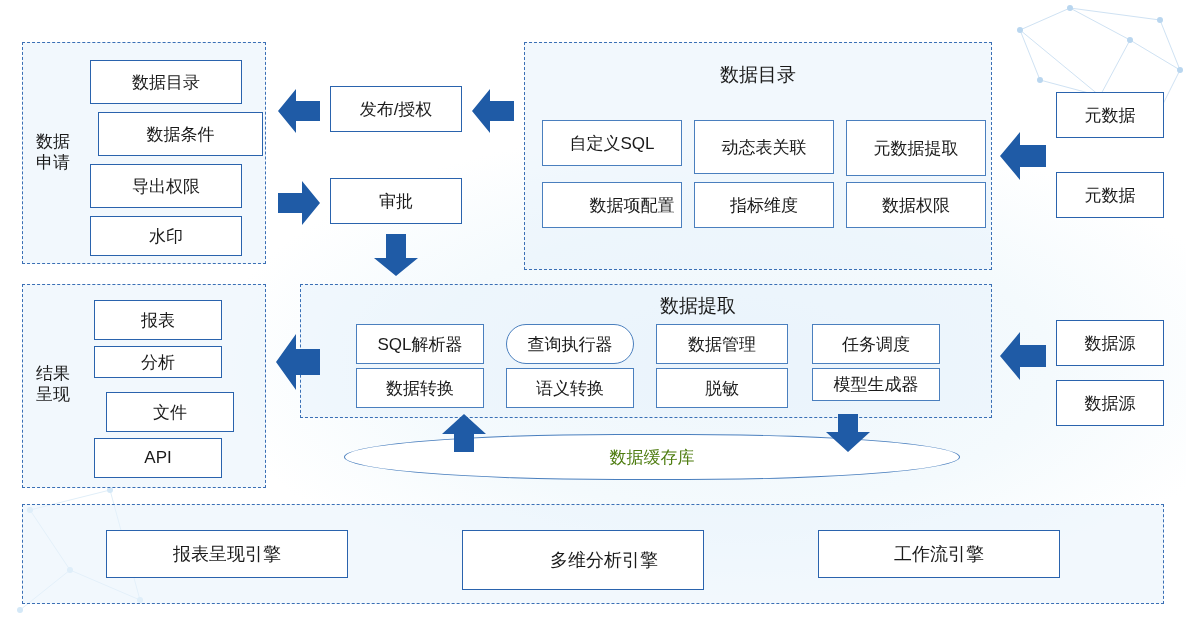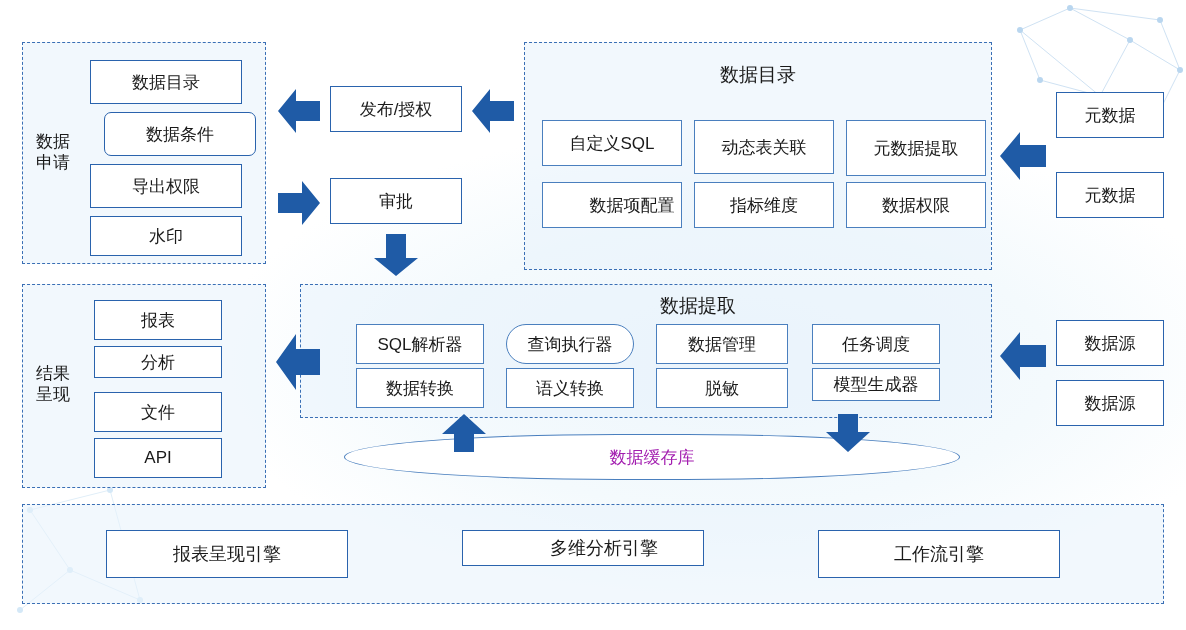--- a/index.html
+++ b/index.html
@@ -81,21 +81,21 @@
   .cyl {
     position: absolute;
     box-sizing: border-box;
     border: 1px solid #4a7fbe;
     background: #ffffff;
     border-radius: 50% / 26px;
     display: flex;
     align-items: center;
     justify-content: center;
     font-size: 17px;
-    color: #a21caf;
+    color: #4d7c0f;
   }
   .engine-box {
     position: absolute;
     box-sizing: border-box;
     background: #ffffff;
     border: 1px solid #2a63ad;
     display: flex;
     align-items: center;
     justify-content: center;
     font-size: 18px;
@@ -135,21 +135,21 @@
       <circle cx="70" cy="100" r="3"></circle>
       <circle cx="140" cy="130" r="3"></circle>
       <circle cx="110" cy="20" r="3"></circle>
       <circle cx="30" cy="40" r="3"></circle>
     </g>
   </svg>
 
   <div class="panel-fill" style="left:22px; top:42px; width:244px; height:222px;"></div>
   <div class="vert-label" style="left:30px; top:60px; width:46px; height:186px;">数据申请</div>
   <div class="node-box" style="left:90px; top:60px; width:152px; height:44px;">数据目录</div>
-  <div class="node-box" style="left:104px; top:112px; width:152px; height:44px;border-radius:7px;">数据条件</div>
+  <div class="node-box" style="left:98px; top:112px; width:165px; height:44px;">数据条件</div>
   <div class="node-box" style="left:90px; top:164px; width:152px; height:44px;">导出权限</div>
   <div class="node-box" style="left:90px; top:216px; width:152px; height:40px;">水印</div>
 
   <div class="node-box" style="left:330px; top:86px; width:132px; height:46px;">发布/授权</div>
   <div class="node-box" style="left:330px; top:178px; width:132px; height:46px;">审批</div>
 
   <svg class="arrow" style="left:278px; top:85px;" width="42" height="52" viewBox="0 0 42 52">
     <polygon points="0,26 18,4 18,16 42,16 42,36 18,36 18,48" fill="#1f5ba6"></polygon>
   </svg>
 
@@ -195,35 +195,35 @@
   <div class="inner-box" style="left:812px; top:324px; width:128px; height:40px;">任务调度</div>
   <div class="inner-box" style="left:356px; top:368px; width:128px; height:40px;">数据转换</div>
   <div class="inner-box" style="left:506px; top:368px; width:128px; height:40px;">语义转换</div>
   <div class="inner-box" style="left:656px; top:368px; width:132px; height:40px;">脱敏</div>
   <div class="inner-box" style="left:812px; top:368px; width:128px; height:33px;">模型生成器</div>
 
   <div class="panel-fill" style="left:22px; top:284px; width:244px; height:204px;"></div>
   <div class="vert-label" style="left:30px; top:300px; width:46px; height:170px;">结果呈现</div>
   <div class="node-box" style="left:94px; top:300px; width:128px; height:40px;">报表</div>
   <div class="node-box" style="left:94px; top:346px; width:128px; height:32px;">分析</div>
-  <div class="node-box" style="left:94px; top:392px; width:128px; height:40px;text-align:center;">文件</div>
+  <div class="node-box" style="left:106px; top:392px; width:128px; height:40px;text-align:center;">文件</div>
   <div class="node-box" style="left:94px; top:438px; width:128px; height:40px;">API</div>
 
   <svg class="arrow" style="left:276px; top:330px;" width="44" height="64" viewBox="0 0 44 64">
     <polygon points="0,32 20,4 20,19 44,19 44,45 20,45 20,60" fill="#1f5ba6"></polygon>
   </svg>
 
   <div class="cyl" style="left:344px; top:434px; width:616px; height:46px;">数据缓存库</div>
 
   <svg class="arrow" style="left:438px; top:414px;" width="52" height="38" viewBox="0 0 52 38">
     <polygon points="26,0 4,20 16,20 16,38 36,38 36,20 48,20" fill="#1f5ba6"></polygon>
   </svg>
 
   <svg class="arrow" style="left:822px; top:414px;" width="52" height="38" viewBox="0 0 52 38">
     <polygon points="26,38 4,18 16,18 16,0 36,0 36,18 48,18" fill="#1f5ba6"></polygon>
   </svg>
 
   <div class="panel-fill" style="left:22px; top:504px; width:1142px; height:100px;"></div>
   <div class="engine-box" style="left:106px; top:530px; width:242px; height:48px;">报表呈现引擎</div>
-  <div class="engine-box" style="left:462px; top:530px; width:242px; height:36px;padding-left:42px;">多维分析引擎</div>
+  <div class="engine-box" style="left:462px; top:530px; width:242px; height:60px;padding-left:42px;">多维分析引擎</div>
   <div class="engine-box" style="left:818px; top:530px; width:242px; height:48px;">工作流引擎</div>
 
 </div>
 
 </body></html>

